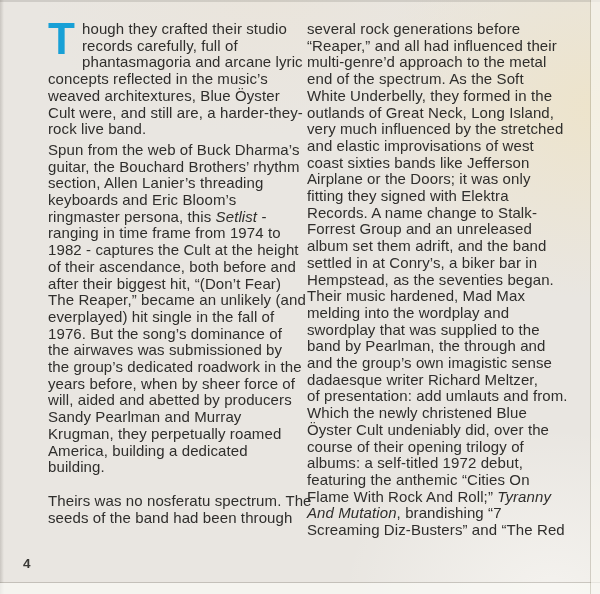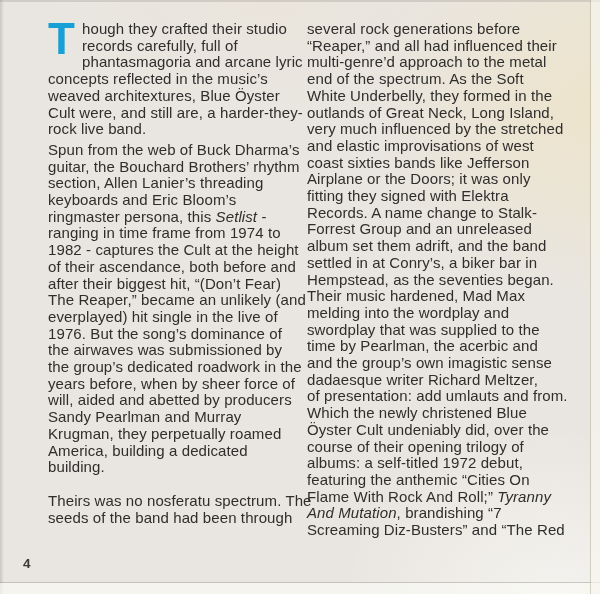--- a/index.html
+++ b/index.html
@@ -73,21 +73,21 @@
         <div class="ln">Spun from the web of Buck Dharma’s</div>
         <div class="ln">guitar, the Bouchard Brothers’ rhythm</div>
         <div class="ln">section, Allen Lanier’s threading</div>
         <div class="ln">keyboards and Eric Bloom’s</div>
         <div class="ln">ringmaster persona, this <i>Setlist</i> -</div>
         <div class="ln">ranging in time frame from 1974 to</div>
         <div class="ln">1982 - captures the Cult at the height</div>
         <div class="ln">of their ascendance, both before and</div>
         <div class="ln">after their biggest hit, “(Don’t Fear)</div>
         <div class="ln">The Reaper,” became an unlikely (and</div>
-        <div class="ln">everplayed) hit single in the live of</div>
+        <div class="ln">everplayed) hit single in the fall of</div>
         <div class="ln">1976. But the song’s dominance of</div>
         <div class="ln">the airwaves was submissioned by</div>
         <div class="ln">the group’s dedicated roadwork in the</div>
         <div class="ln">years before, when by sheer force of</div>
         <div class="ln">will, aided and abetted by producers</div>
         <div class="ln">Sandy Pearlman and Murray</div>
         <div class="ln">Krugman, they perpetually roamed</div>
         <div class="ln">America, building a dedicated</div>
         <div class="ln">building.</div>
       </div>
@@ -111,21 +111,21 @@
         <div class="ln">Airplane or the Doors; it was only</div>
         <div class="ln">fitting they signed with Elektra</div>
         <div class="ln">Records. A name change to Stalk-</div>
         <div class="ln">Forrest Group and an unreleased</div>
         <div class="ln">album set them adrift, and the band</div>
         <div class="ln">settled in at Conry’s, a biker bar in</div>
         <div class="ln">Hempstead, as the seventies began.</div>
         <div class="ln">Their music hardened, Mad Max</div>
         <div class="ln">melding into the wordplay and</div>
         <div class="ln">swordplay that was supplied to the</div>
-        <div class="ln">time by Pearlman, the acerbic and</div>
+        <div class="ln">band by Pearlman, the through and</div>
         <div class="ln">and the group’s own imagistic sense</div>
         <div class="ln">dadaesque writer Richard Meltzer,</div>
         <div class="ln">of presentation: add umlauts and from.</div>
         <div class="ln">Which the newly christened Blue</div>
         <div class="ln">Öyster Cult undeniably did, over the</div>
         <div class="ln">course of their opening trilogy of</div>
         <div class="ln">albums: a self-titled 1972 debut,</div>
         <div class="ln">featuring the anthemic “Cities On</div>
         <div class="ln">Flame With Rock And Roll;” <i>Tyranny</i></div>
         <div class="ln"><i>And Mutation</i>, brandishing “7</div>

